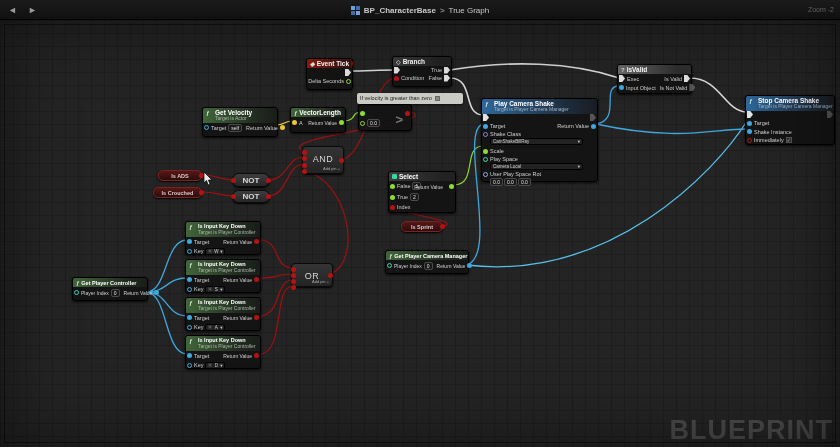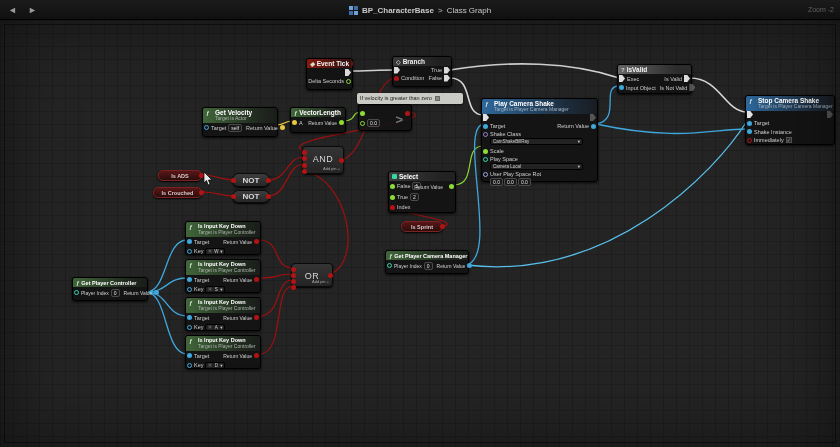--- a/index.html
+++ b/index.html
@@ -90,27 +90,28 @@
       <span class="bcicon">
         <svg width="9" height="9">
             <rect x="0" y="0" width="4" height="4" fill="#6fa0d8"></rect>
             <rect x="5" y="0" width="4" height="4" fill="#3f6da8"></rect>
             <rect x="0" y="5" width="4" height="4" fill="#3f6da8"></rect>
             <rect x="5" y="5" width="4" height="4" fill="#6fa0d8"></rect>
           </svg>
       </span>
       <span class="asset">BP_CharacterBase</span>
       <span class="sep">&gt;</span>
-      <span>Class Graph</span>
+      <span>True Graph</span>
     </div>
     <span class="zoomlbl">Zoom -2</span>
   </div>
 
   <div class="graph">
     <div class="frame"></div>
+    <div class="wm">BLUEPRINT</div>
 
     <svg class="wires">
       <g fill="none" stroke-linecap="round">
 
         <path d="M349,51 C365,51 380,50 394,50" stroke="#d8d8d8" stroke-width="1.6"></path>
         <path d="M450,50 C510,40 572,42 619,58" stroke="#d8d8d8" stroke-width="1.6"></path>
         <path d="M450,58 C475,58 462,95 483,95" stroke="#d8d8d8" stroke-width="1.6"></path>
         <path d="M690,58 C720,58 725,92 747,92" stroke="#d8d8d8" stroke-width="1.6"></path>
 
         <path d="M410,92 C448,102 268,118 304,131" stroke="#a01010" stroke-width="1.2"></path>

